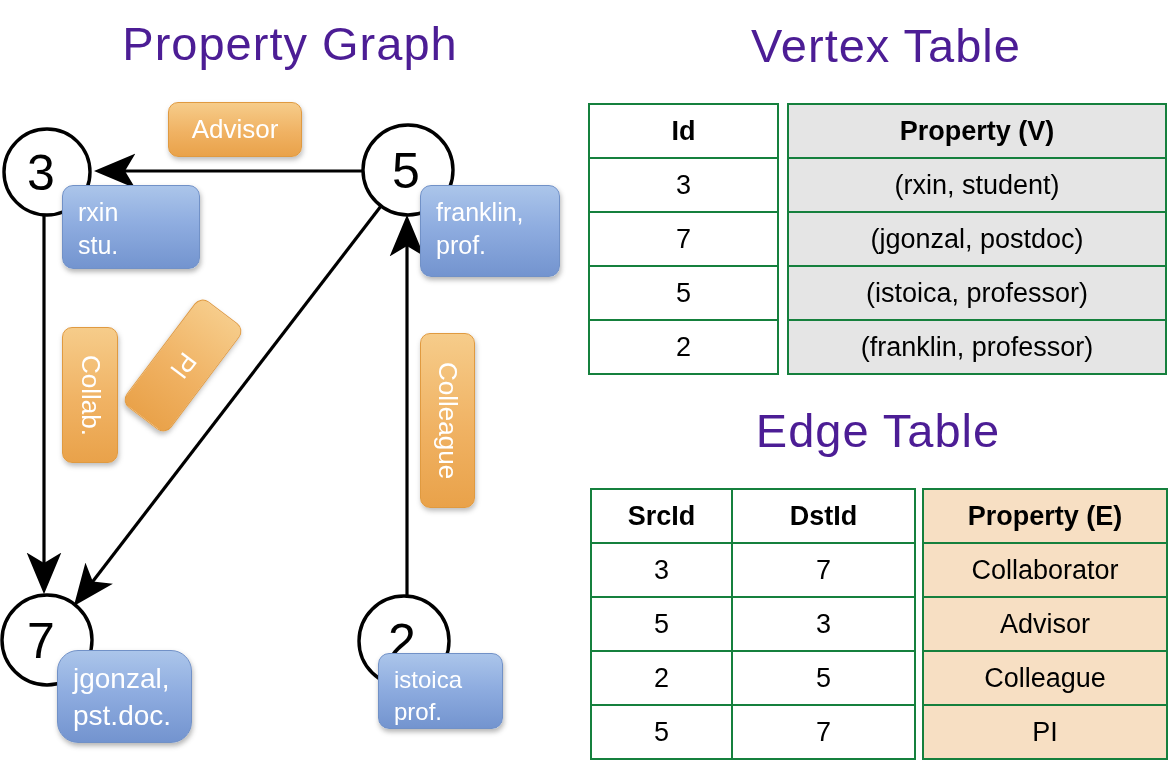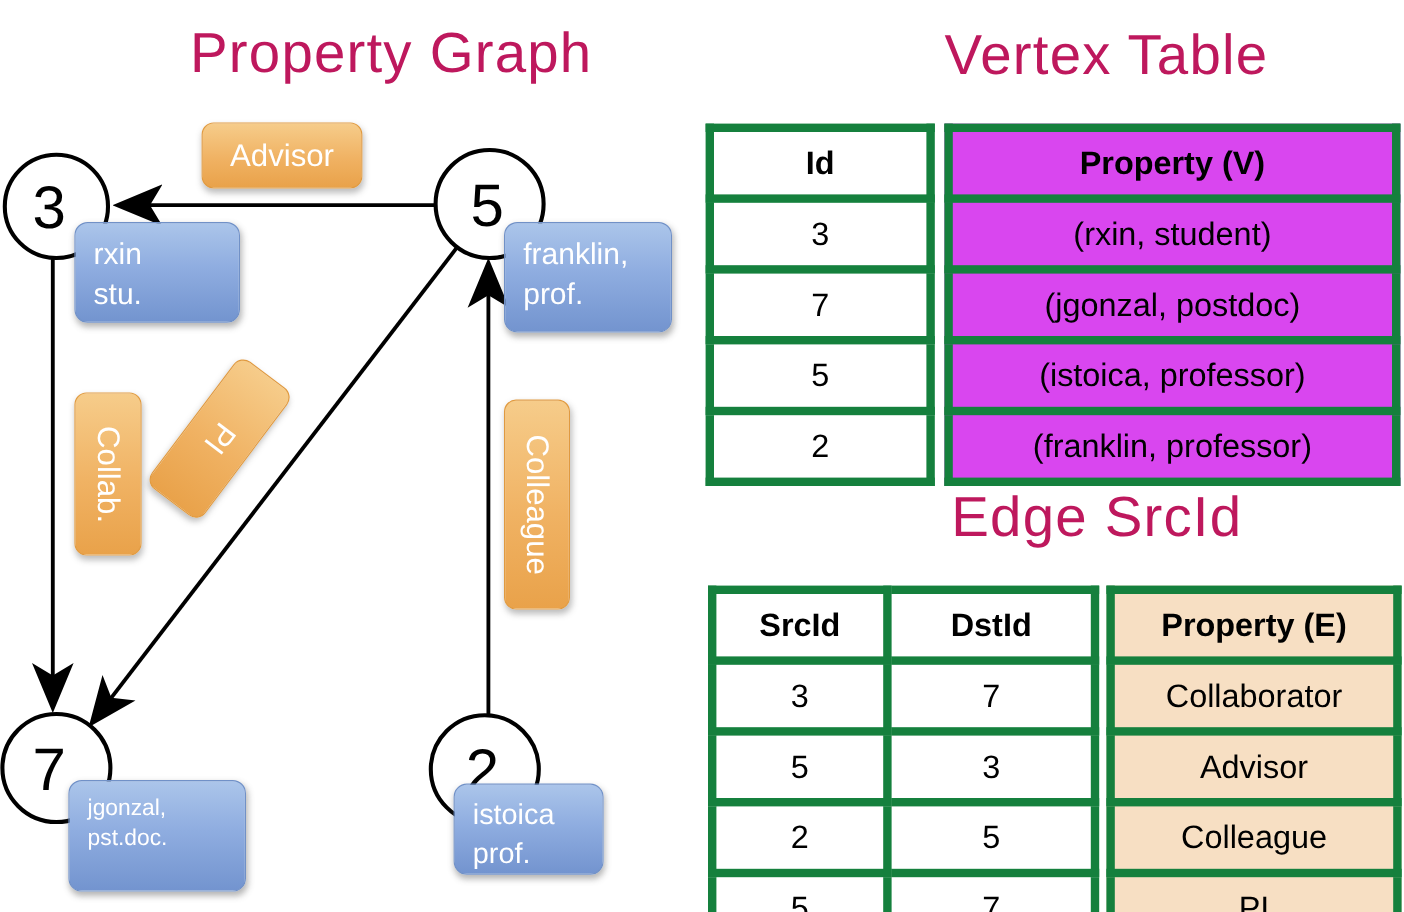--- a/index.html
+++ b/index.html
@@ -1,22 +1,22 @@
 <!DOCTYPE html>
 <html><head>
 <meta charset="utf-8">
 <style>
   html,body { margin:0; padding:0; background:#ffffff; }
   .stage {
     position:relative; width:1170px; height:760px; overflow:hidden;
     font-family:"Liberation Sans", sans-serif; background:#ffffff;
   }
   .big-title {
-    position:absolute; text-align:center; color:#be185d;
-    font-size:47px; letter-spacing:1px; white-space:nowrap;margin-left:36px;
+    position:absolute; text-align:center; color:#4c1d95;
+    font-size:47px; letter-spacing:1px; white-space:nowrap;
   }
   
   .graph-svg { position:absolute; left:0; top:0; }
   .node-box {
     position:absolute; border-radius:11px; color:#fff;
     background:linear-gradient(180deg,#abc5ea 0%, #8fade0 45%, #7394cf 100%);
     border:1px solid #7191c7;
     box-shadow:1px 3px 5px rgba(90,90,90,.45);
     font-size:25px; line-height:1.32; padding:10px 8px 0 15px;
     box-sizing:border-box;
@@ -27,35 +27,35 @@
     border:1px solid #e09a40;
     box-shadow:1px 3px 5px rgba(90,90,90,.4);
     display:flex; align-items:center; justify-content:center;
     font-size:26px; box-sizing:border-box;
   }
   .edge-box .vtext { writing-mode:vertical-rl; white-space:nowrap; }
   
   .tbl-wrap { position:absolute; display:flex; }
   table.t { border-collapse:collapse; table-layout:fixed; }
   table.t td {
-    border:7px solid #15803d; text-align:center; vertical-align:middle;
+    border:2px solid #15803d; text-align:center; vertical-align:middle;
     font-size:27px; color:#000; height:52px; padding:0 4px;
     overflow:hidden; white-space:nowrap;
   }
   table.t tr.hrow td { font-weight:bold; }
   .gap8 { width:8px; }  .gap6 { width:6px; }
 </style>
 </head>
 <body>
 
 <div class="stage">
 
   <div class="big-title" style="left:0; top:16px; width:580px;">Property Graph</div>
   <div class="big-title" style="left:596px; top:18px; width:580px;">Vertex Table</div>
-  <div class="big-title" style="left:588px; top:403px; width:580px;">Edge SrcId</div>
+  <div class="big-title" style="left:588px; top:403px; width:580px;">Edge Table</div>
 
   <svg class="graph-svg" width="580" height="760" viewBox="0 0 580 760">
     <defs>
       <marker id="arrow" viewBox="0 0 12 10" refX="10.5" refY="5" markerWidth="13" markerHeight="11" orient="auto">
         <path d="M0,0 L12,5 L0,10 L3,5 Z" fill="#000"></path>
       </marker>
     </defs>
 
     <line x1="363" y1="171" x2="99" y2="171" stroke="#000" stroke-width="3.2" marker-end="url(#arrow)"></line>
     <line x1="44" y1="214" x2="44" y2="589" stroke="#000" stroke-width="3.2" marker-end="url(#arrow)"></line>
@@ -87,21 +87,21 @@
   </div>
 
   <div class="node-box" style="left:62px; top:185px; width:138px; height:84px;">
     <div>rxin</div>
     <div>stu.</div>
   </div>
   <div class="node-box" style="left:420px; top:185px; width:140px; height:92px;">
     <div>franklin,</div>
     <div>prof.</div>
   </div>
-  <div class="node-box" style="left:57px; top:650px; width:148px; height:93px; font-size:19px;">
+  <div class="node-box" style="left:57px; top:650px; width:135px; height:93px; font-size:28px;border-radius:21px;">
     <div>jgonzal,</div>
     <div>pst.doc.</div>
   </div>
   <div class="node-box" style="left:378px; top:653px; width:125px; height:76px; font-size:24px;">
     <div>istoica</div>
     <div>prof.</div>
   </div>
 
   <div class="tbl-wrap" style="left:588px; top:103px;">
     <table class="t" style="width:191px;">
@@ -117,21 +117,21 @@
           </tr>
       <tr>
             <td>5</td>
           </tr>
       <tr>
             <td>2</td>
           </tr>
     </tbody>
       </table>
     <div class="gap8"></div>
-    <table class="t" style="width:380px; background:#d946ef;">
+    <table class="t" style="width:380px; background:#e5e5e5;">
       <tbody>
           <tr class="hrow">
             <td>Property (V)</td>
           </tr>
       <tr>
             <td>(rxin, student)</td>
           </tr>
       <tr>
             <td>(jgonzal, postdoc)</td>
           </tr>

